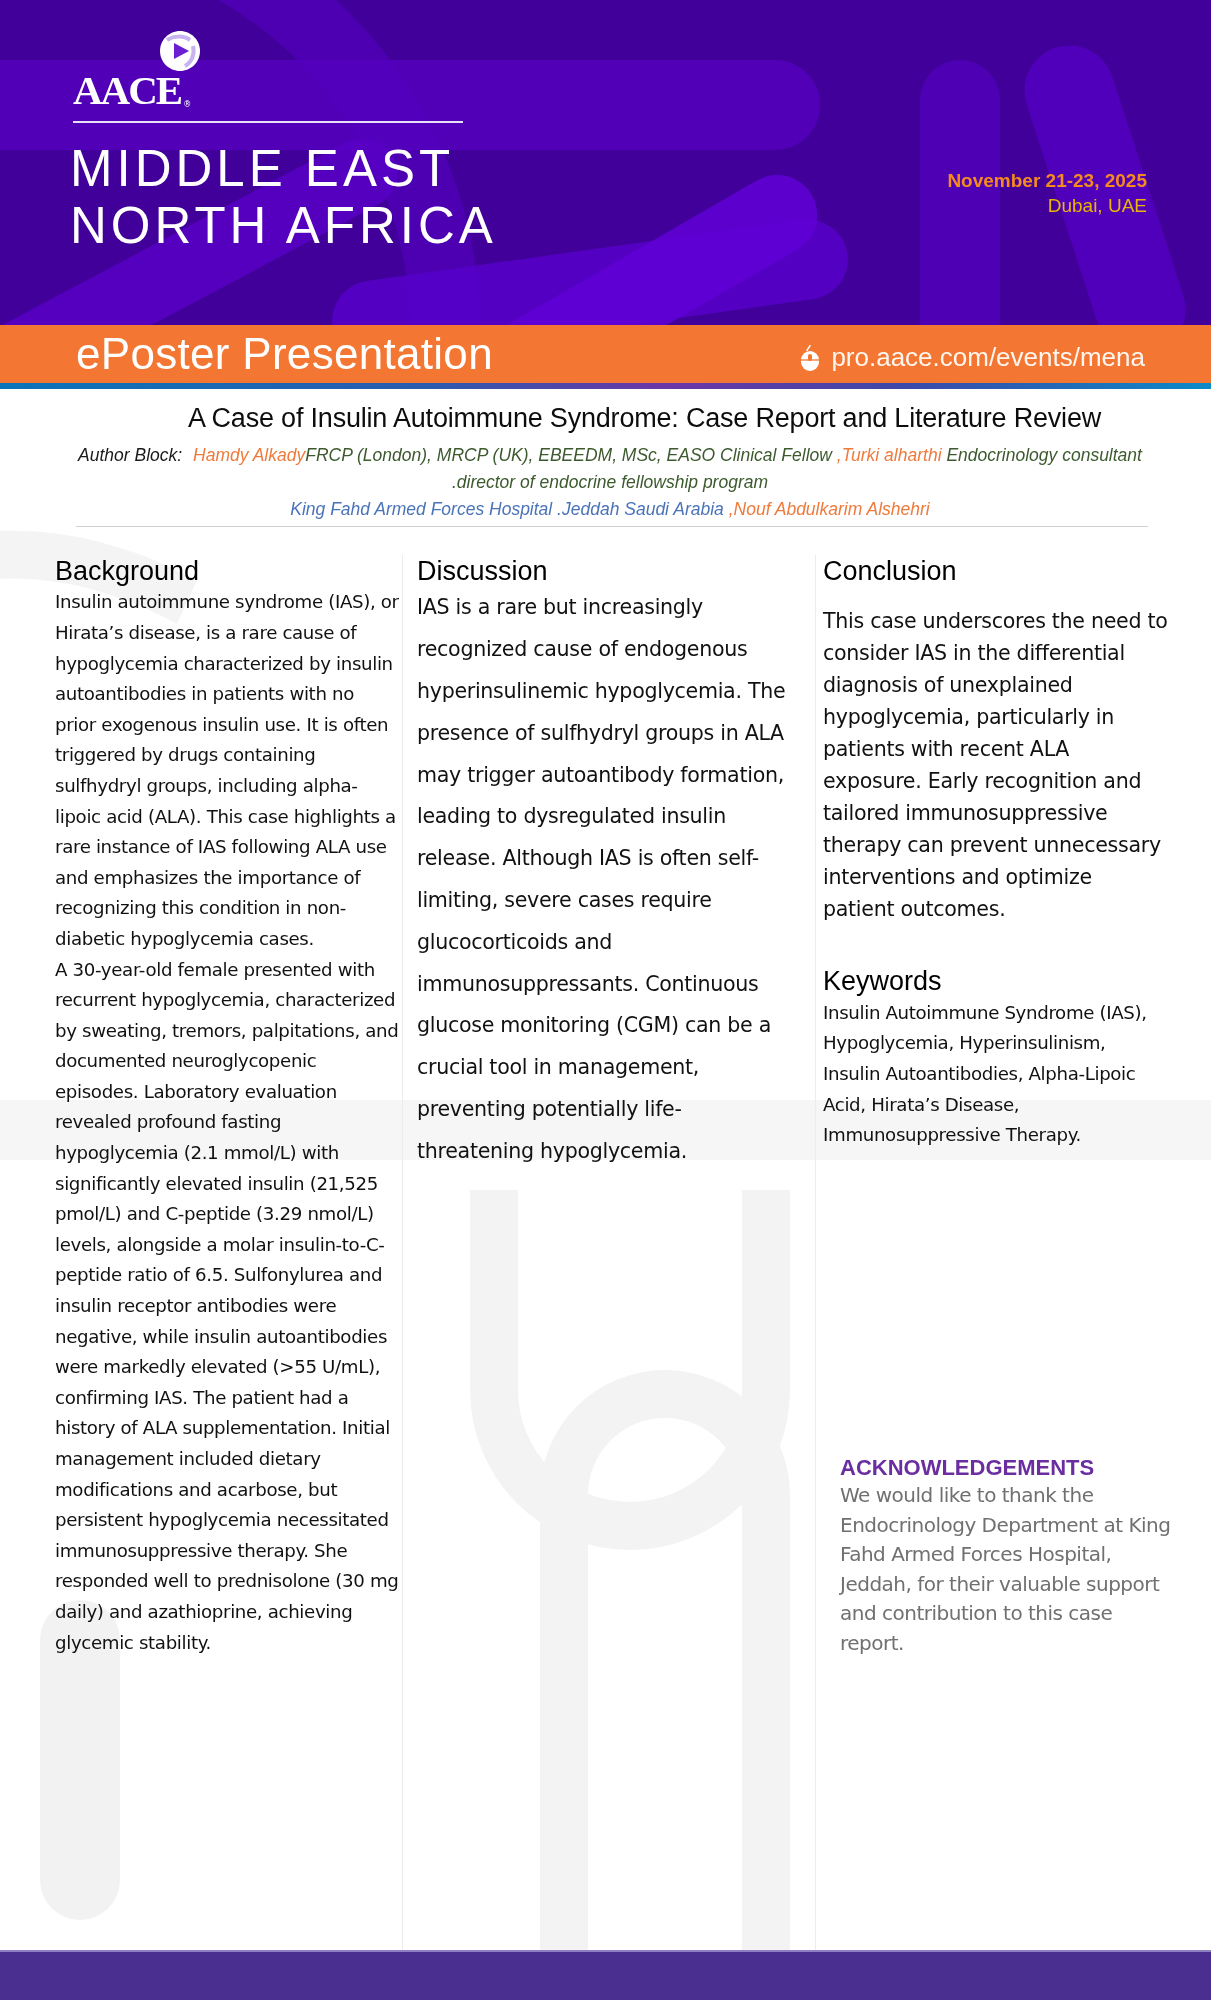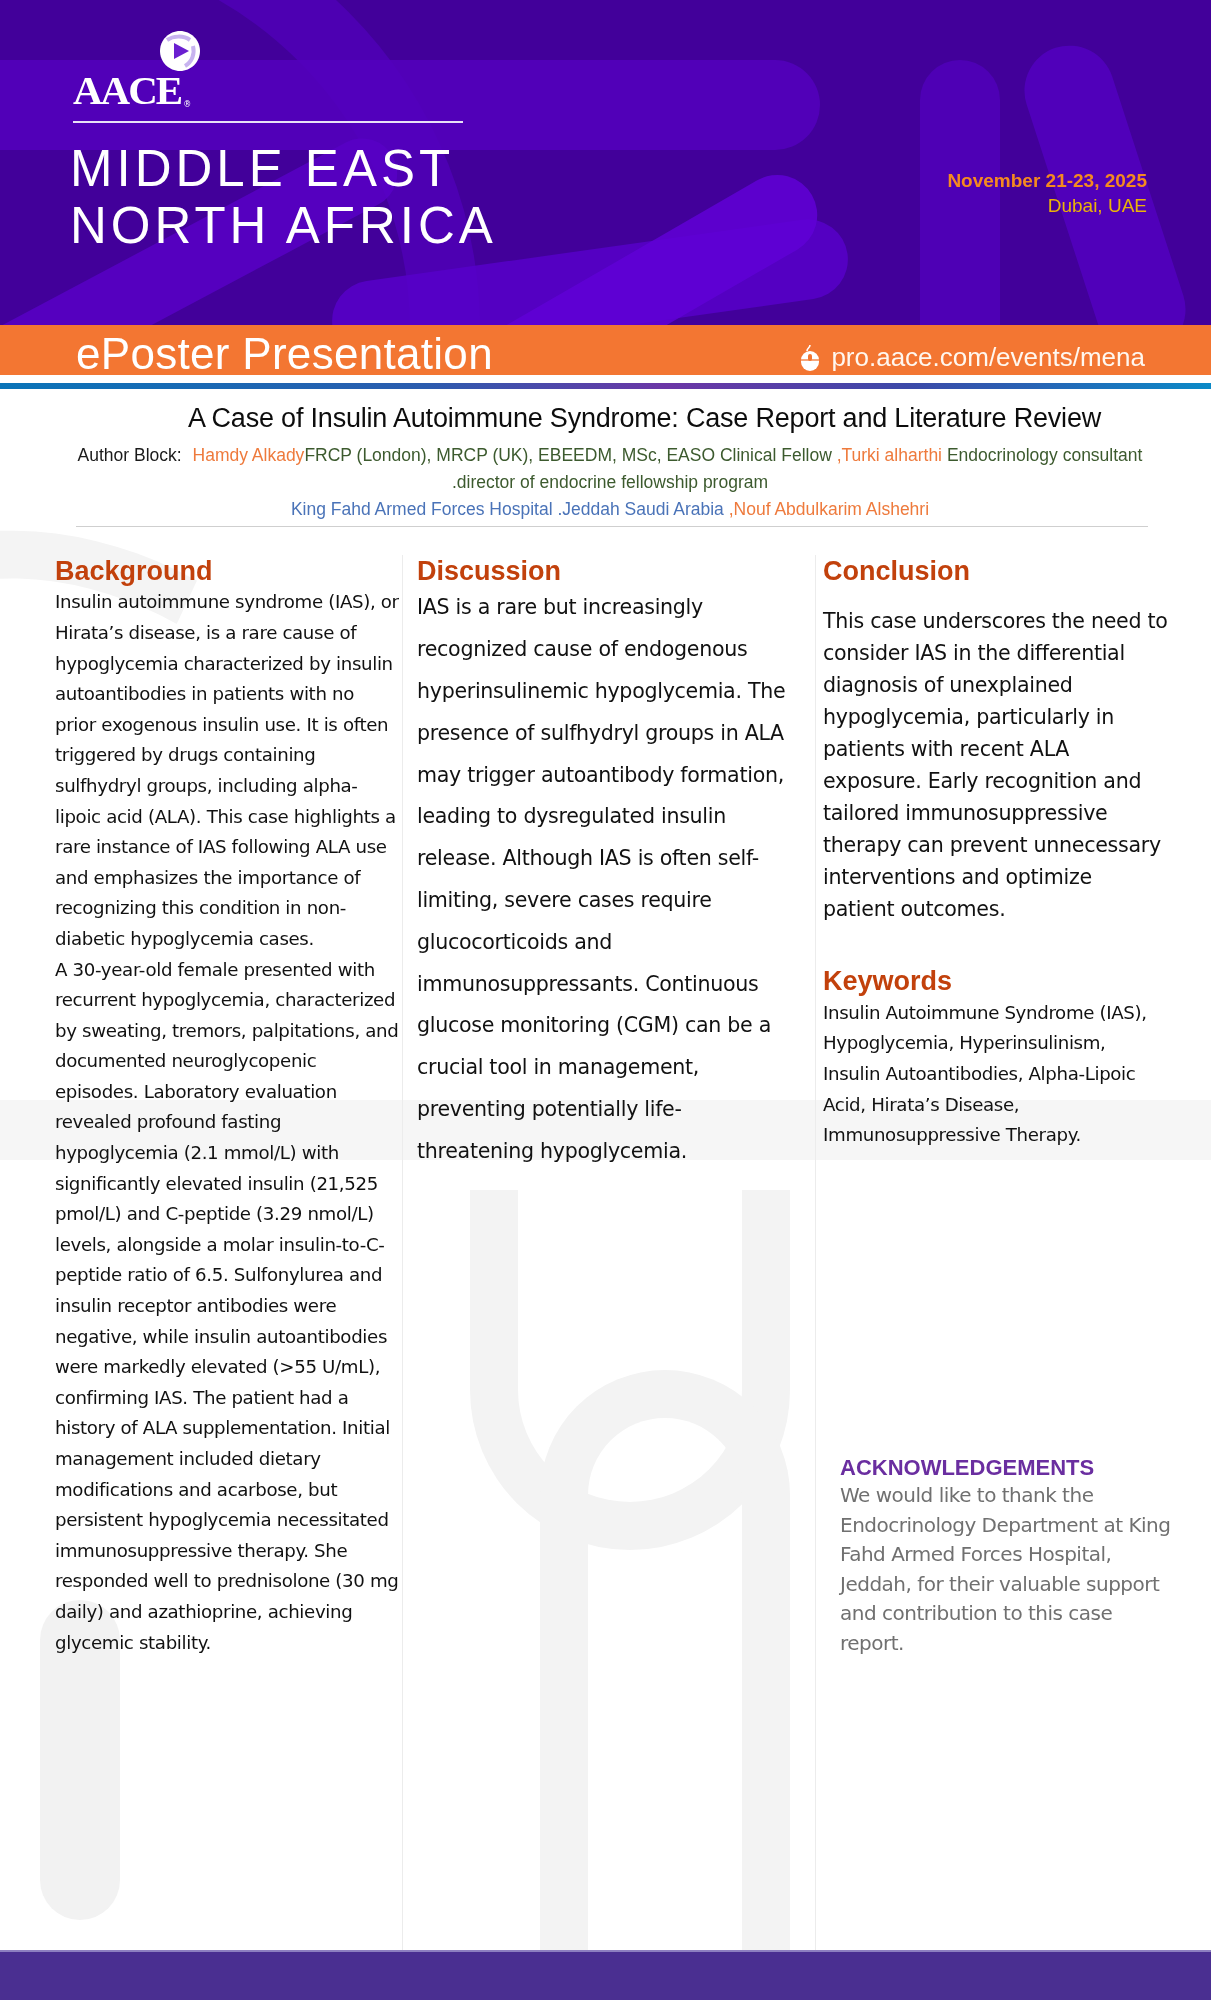--- a/index.html
+++ b/index.html
@@ -42,21 +42,21 @@
   .event-date {
     position: absolute; right: 64px; top: 170px; color: #f58a1f; font-weight: 700;
     font-family: "Liberation Sans", sans-serif; font-size: 19px; text-align: right;
   }
   .event-place {
     position: absolute; right: 64px; top: 195px; color: #eab308;
     font-family: "Liberation Sans", sans-serif; font-size: 19px; text-align: right;
   }
   
   .orange-band {
-    position: absolute; left: 0; top: 325px; width: 1211px; height: 50px; background: #f37632;
+    position: absolute; left: 0; top: 325px; width: 1211px; height: 58px; background: #f37632;
   }
   .eposter-title {
     position: absolute; left: 76px; top: 5px; color: #fff; font-family: "Liberation Sans", sans-serif;
     font-size: 44px; line-height: 1.1; letter-spacing: 0.3px;
   }
   .site-link {
     position: absolute; right: 66px; top: 17px; color: #fff7ef; font-family: "Liberation Sans", sans-serif;
     font-size: 26px; display: flex; align-items: center; gap: 10px; text-decoration: none;
   }
   .mouse-icon { width: 22px; height: 28px; display: inline-block; }
@@ -64,21 +64,21 @@
     position: absolute; left: 0; top: 383px; width: 1211px; height: 6px;
     background: linear-gradient(90deg, #0a74b8 0%, #2b5cae 35%, #6c36a6 55%, #3c49a8 75%, #0b8ac7 100%);
   }
   
   .poster-title {
     position: absolute; left: 0; top: 403px; width: 1211px; text-align: center;
     font-family: "Liberation Sans", sans-serif; font-size: 27px; color: #0d0d0d; letter-spacing: -0.2px; padding-left: 39px;
   }
   .authors {
     position: absolute; left: 70px; top: 442px; width: 1080px; text-align: center;
-    font-family: "Liberation Sans", sans-serif; font-size: 17.5px; line-height: 27px;
+    font-family: "Liberation Sans", sans-serif; font-style: italic; font-size: 17.5px; line-height: 27px;
   }
   .authors .lbl { color: #1a1a1a; }
   .authors .name { color: #ee7a3c; }
   .authors .cred { color: #3c5a2e; }
   .authors .affil { color: #4a73b8; }
   .title-rule { position: absolute; left: 76px; top: 526px; width: 1072px; height: 1px; background: #cfcfcf; }
   
   .wm { position: absolute; border: 48px solid #f3f3f3; box-sizing: border-box; }
   .wm.w1 { left: -330px; top: 520px; width: 800px; height: 1000px; border-radius: 50%; border-right-color: transparent; border-bottom-color: transparent; border-color: #f4f4f4 transparent transparent #f4f4f4; transform: rotate(-20deg); }
   .wm.w2 { left: 540px; top: 1370px; width: 250px; height: 700px; border-radius: 125px 125px 0 0; border-bottom: none; }
@@ -87,21 +87,21 @@
   .wm.w5 { left: 40px; top: 1600px; width: 80px; height: 320px; border: none; background: #f2f2f2; border-radius: 40px; }
   
   .col { position: absolute; top: 555px; }
   .col.c1 { left: 55px; width: 345px; }
   .col.c2 { left: 417px; width: 375px; }
   .col.c3 { left: 823px; width: 345px; }
   .col-divider { position: absolute; top: 555px; width: 1px; height: 1395px; background: #ececec; }
   .col-divider.d1 { left: 402px; }
   .col-divider.d2 { left: 815px; }
   .sec-head {
-    color: #c2410c; font-family: "Liberation Sans", sans-serif; font-weight: 700; font-size: 27px;
+    color: #000000; font-family: "Liberation Sans", sans-serif; font-weight: 400; font-size: 27px;
     margin: 0; line-height: 1.2;
   }
   .sec-body { margin: 0; font-family: "DejaVu Sans", sans-serif; color: #111; }
   .c1 .sec-body { font-size: 18.2px; line-height: 30.6px; letter-spacing: -0.35px; }
   .c2 .sec-body { font-size: 20.6px; line-height: 41.8px; letter-spacing: -0.3px; margin-top: 0px; }
   .c3 .sec-body { font-size: 20.6px; line-height: 32px; letter-spacing: -0.3px; }
   .c3 .keywords-body { font-size: 18.2px; line-height: 30.6px; letter-spacing: -0.35px; }
   .case-block { margin-top: 0px; }
   .conclusion-body { margin-top: 18px !important; }
   .keywords-block { margin-top: 40px; }

